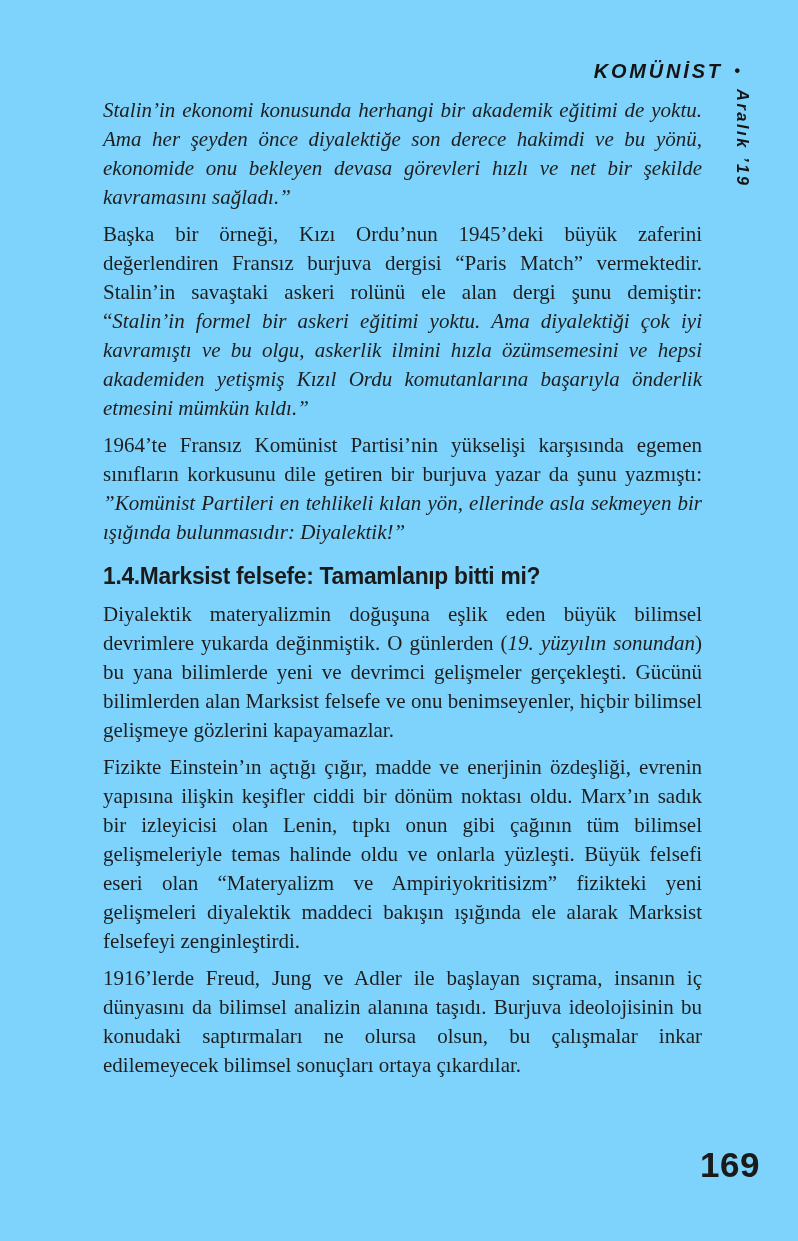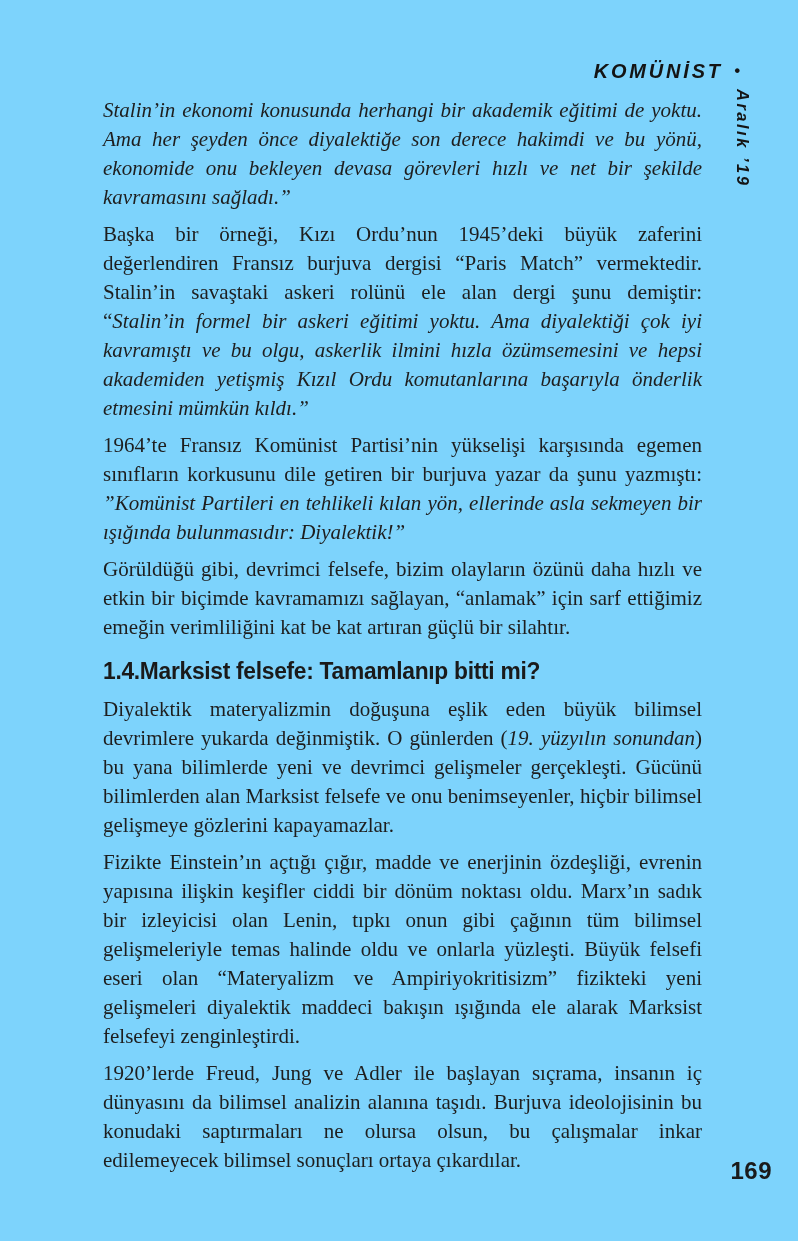--- a/index.html
+++ b/index.html
@@ -84,47 +84,46 @@
     color: #1a1a1a;
     margin: 16px 0 10px 0;
     transform: scaleX(0.97);
     transform-origin: left center;
     white-space: nowrap;
   }
 
   
   .page-number {
     position: absolute;
-    right: 26px;
+    right: 38px;
     bottom: 56px;
     font-family: "Liberation Sans", sans-serif;
     font-weight: bold;
-    font-size: 24px;
+    font-size: 35px;
     letter-spacing: 0.5px;
     color: #1a1a1a;
   }
 </style>
 </head>
 <body>
 
 <div class="page">
 
   <div class="masthead">
     <span>KOMÜNİST</span>
     <span class="bullet">•</span>
   </div>
 
   <div class="issue-date">Aralık ’19</div>
 
   <div class="text-column">
       <p class="body-paragraph"><span class="run italic">Stalin’in ekonomi konusunda herhangi bir akademik eğitimi de yoktu. Ama her şeyden önce diyalektiğe son derece hakimdi ve bu yönü, ekonomide onu bekleyen devasa görevleri hızlı ve net bir şekilde kavramasını sağladı.”</span></p>
       <p class="body-paragraph"><span class="run">Başka bir örneği, Kızı Ordu’nun 1945’deki büyük zaferini değerlendiren Fransız burjuva dergisi “Paris Match” vermektedir. Stalin’in savaştaki askeri rolünü ele alan dergi şunu demiştir: “</span><span class="run italic">Stalin’in formel bir askeri eğitimi yoktu. Ama diyalektiği çok iyi kavramıştı ve bu olgu, askerlik ilmini hızla özümsemesini ve hepsi akademiden yetişmiş Kızıl Ordu komutanlarına başarıyla önderlik etmesini mümkün kıldı.”</span></p>
       <p class="body-paragraph"><span class="run">1964’te Fransız Komünist Partisi’nin yükselişi karşısında egemen sınıfların korkusunu dile getiren bir burjuva yazar da şunu yazmıştı: </span><span class="run italic">”Komünist Partileri en tehlikeli kılan yön, ellerinde asla sekmeyen bir ışığında bulunmasıdır: Diyalektik!”</span></p>
-      <p class="body-paragraph"><span class="run">Görüldüğü gibi, devrimci felsefe, bizim olayların özünü daha hızlı ve etkin bir biçimde kavramamızı sağlayan, “anlamak” için sarf ettiğimiz emeğin verimliliğini kat be kat artıran güçlü bir silahtır.</span></p>
       <h2 class="section-heading">1.4.Marksist felsefe: Tamamlanıp bitti mi?</h2>
       <p class="body-paragraph"><span class="run">Diyalektik materyalizmin doğuşuna eşlik eden büyük bilimsel devrimlere yukarda değinmiştik. O günlerden (</span><span class="run italic">19. yüzyılın sonundan</span><span class="run">) bu yana bilimlerde yeni ve devrimci gelişmeler gerçekleşti. Gücünü bilimlerden alan Marksist felsefe ve onu benimseyenler, hiçbir bilimsel gelişmeye gözlerini kapayamazlar.</span></p>
       <p class="body-paragraph"><span class="run">Fizikte Einstein’ın açtığı çığır, madde ve enerjinin özdeşliği, evrenin yapısına ilişkin keşifler ciddi bir dönüm noktası oldu. Marx’ın sadık bir izleyicisi olan Lenin, tıpkı onun gibi çağının tüm bilimsel gelişmeleriyle temas halinde oldu ve onlarla yüzleşti. Büyük felsefi eseri olan “Materyalizm ve Ampiriyokritisizm” fizikteki yeni gelişmeleri diyalektik maddeci bakışın ışığında ele alarak Marksist felsefeyi zenginleştirdi.</span></p>
-      <p class="body-paragraph"><span class="run">1920’lerde Freud, Jung ve Adler ile başlayan sıçrama, insanın iç dünyasını da bilimsel analizin alanına taşıdı. Burjuva ideolojisinin bu konudaki saptırmaları ne olursa olsun, bu çalışmalar inkar edilemeyecek bilimsel sonuçları ortaya çıkardılar.</span></p>
+      <p class="body-paragraph"><span class="run">1916’lerde Freud, Jung ve Adler ile başlayan sıçrama, insanın iç dünyasını da bilimsel analizin alanına taşıdı. Burjuva ideolojisinin bu konudaki saptırmaları ne olursa olsun, bu çalışmalar inkar edilemeyecek bilimsel sonuçları ortaya çıkardılar.</span></p>
     </div>
 
   <div class="page-number">169</div>
 
 </div>
 
 </body></html>

